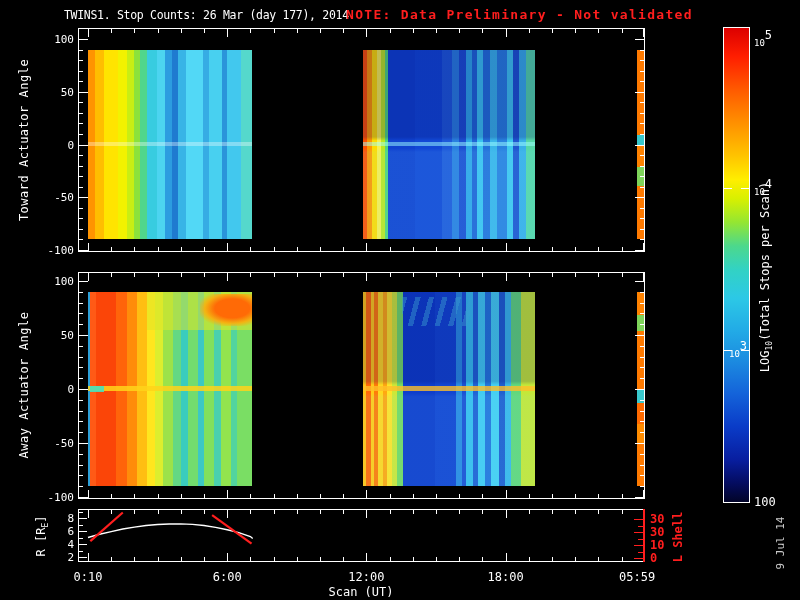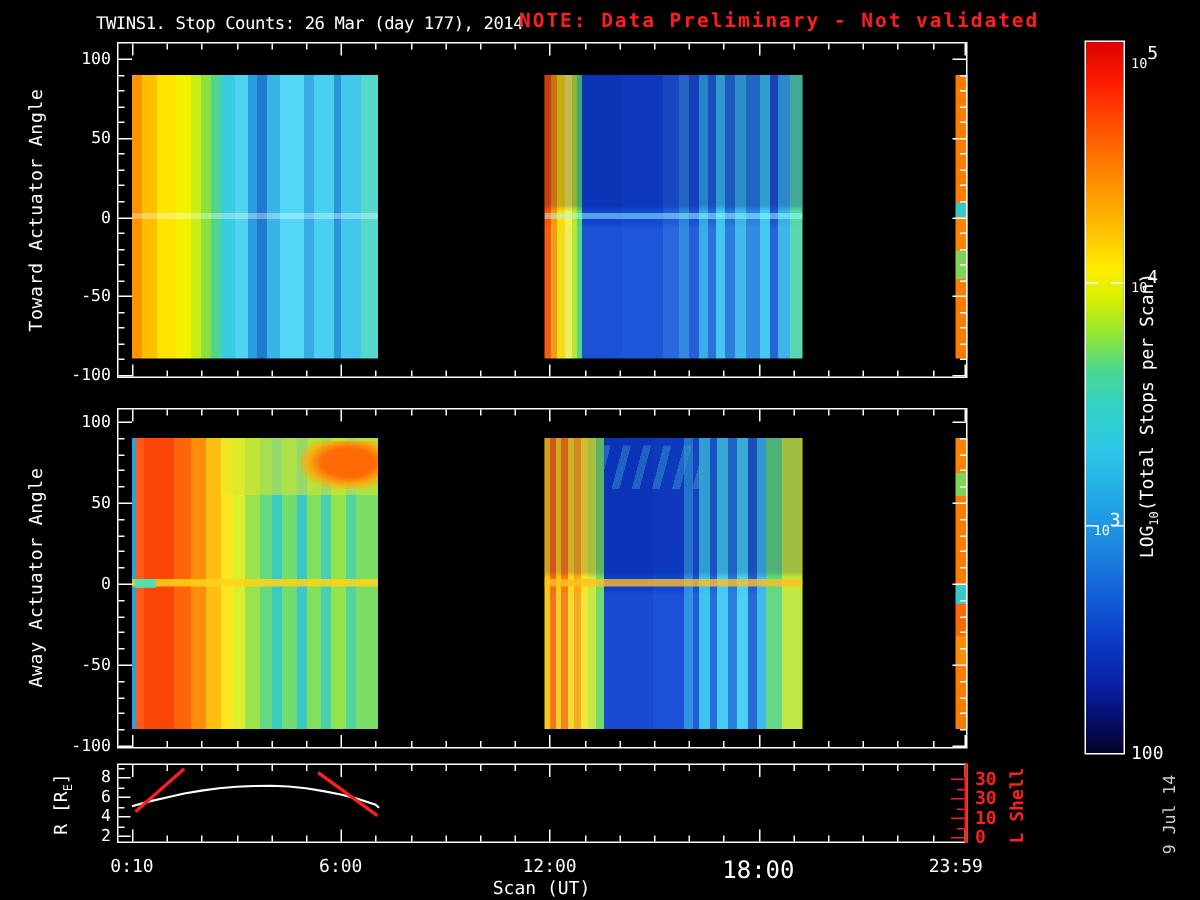--- a/index.html
+++ b/index.html
@@ -325,22 +325,22 @@
     <div style="position: absolute; left: 650px; top: 545px; transform: translateY(-50%); font-size: 12px; font-weight: bold; color: rgb(255, 30, 30); z-index: 8;">10</div>
     <div style="position: absolute; left: 638px; top: 538.5px; width: 5px; height: 1px; background: rgb(255, 30, 30); z-index: 6;"></div>
     <div style="position: absolute; left: 634px; top: 532px; width: 9px; height: 1px; background: rgb(255, 30, 30); z-index: 6;"></div>
     <div style="position: absolute; left: 650px; top: 532px; transform: translateY(-50%); font-size: 12px; font-weight: bold; color: rgb(255, 30, 30); z-index: 8;">30</div>
     <div style="position: absolute; left: 638px; top: 525.5px; width: 5px; height: 1px; background: rgb(255, 30, 30); z-index: 6;"></div>
     <div style="position: absolute; left: 634px; top: 519px; width: 9px; height: 1px; background: rgb(255, 30, 30); z-index: 6;"></div>
     <div style="position: absolute; left: 650px; top: 519px; transform: translateY(-50%); font-size: 12px; font-weight: bold; color: rgb(255, 30, 30); z-index: 8;">30</div>
     <div style="position: absolute; left: 88px; top: 570px; font-size: 12px; z-index: 8; white-space: nowrap; transform: translateX(-50%);">0:10</div>
     <div style="position: absolute; left: 227.2px; top: 570px; font-size: 12px; z-index: 8; white-space: nowrap; transform: translateX(-50%);">6:00</div>
     <div style="position: absolute; left: 366.4px; top: 570px; font-size: 12px; z-index: 8; white-space: nowrap; transform: translateX(-50%);">12:00</div>
-    <div style="position: absolute; left: 505.6px; top: 570px; font-size: 16px; z-index: 8; white-space: nowrap; transform: translateX(-50%);">18:00</div>
-    <div style="position: absolute; left: 644.406px; top: 570px; font-size: 12px; z-index: 8; white-space: nowrap; transform: translateX(-70%);">23:59</div>
+    <div style="position: absolute; left: 505.6px; top: 570px; font-size: 12px; z-index: 8; white-space: nowrap; transform: translateX(-50%);">18:00</div>
+    <div style="position: absolute; left: 644.406px; top: 570px; font-size: 12px; z-index: 8; white-space: nowrap; transform: translateX(-70%);">05:59</div>
     <div style="position: absolute; left: 723px; top: 27px; width: 27px; height: 476px; border: 1px solid rgb(255, 255, 255); box-sizing: border-box; z-index: 5; background: linear-gradient(rgb(220, 0, 0) 0%, rgb(255, 30, 0) 6%, rgb(255, 90, 0) 13%, rgb(255, 144, 0) 20%, rgb(255, 196, 0) 27%, rgb(255, 238, 0) 32%, rgb(216, 240, 0) 36%, rgb(148, 230, 50) 41%, rgb(76, 216, 140) 46%, rgb(50, 210, 196) 51%, rgb(44, 200, 230) 57%, rgb(34, 170, 230) 64%, rgb(28, 140, 224) 70%, rgb(20, 100, 218) 77%, rgb(10, 60, 200) 84%, rgb(8, 30, 160) 91%, rgb(4, 12, 96) 96%, rgb(2, 4, 40) 100%);"></div>
     <div style="position: absolute; left: 724px; top: 187.888px; width: 8px; height: 1px; background: rgb(255, 255, 255); z-index: 6;"></div>
     <div style="position: absolute; left: 741px; top: 187.888px; width: 8px; height: 1px; background: rgb(255, 255, 255); z-index: 6;"></div>
     <div style="position: absolute; left: 724px; top: 350.204px; width: 8px; height: 1px; background: rgb(255, 255, 255); z-index: 6;"></div>
     <div style="position: absolute; left: 741px; top: 350.204px; width: 8px; height: 1px; background: rgb(255, 255, 255); z-index: 6;"></div>
     <div style="position: absolute; left: 754px; top: 38.9px; transform: translateY(-50%); z-index: 8; white-space: nowrap;"><span style="font-size: 9px;">10</span><sup style="font-size: 12px;">5</sup></div>
     <div style="position: absolute; left: 754px; top: 187.888px; transform: translateY(-50%); z-index: 8; white-space: nowrap;"><span style="font-size: 9px;">10</span><sup style="font-size: 12px;">4</sup></div>
     <div style="position: absolute; left: 729px; top: 350.204px; transform: translateY(-50%); z-index: 8; white-space: nowrap;"><span style="font-size: 9px;">10</span><sup style="font-size: 12px;">3</sup></div>
     <div style="position: absolute; left: 754px; top: 502.048px; transform: translateY(-50%); z-index: 8; white-space: nowrap; font-size: 12px;">100</div>
     <svg width="800" height="600" style="position: absolute; left: 0px; top: 0px; z-index: 7; pointer-events: none;">

